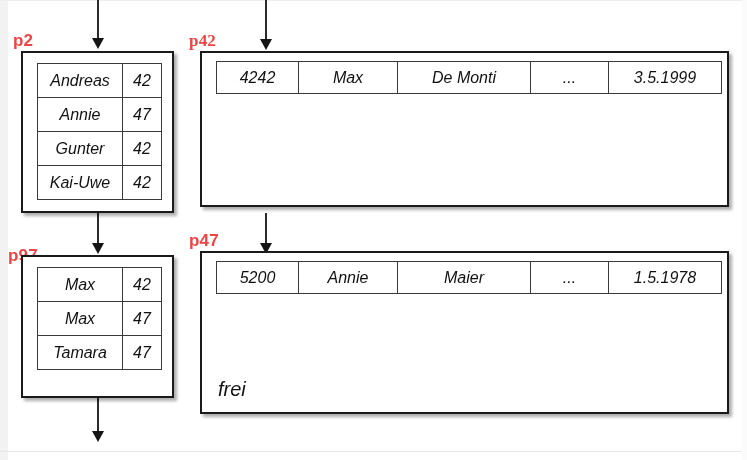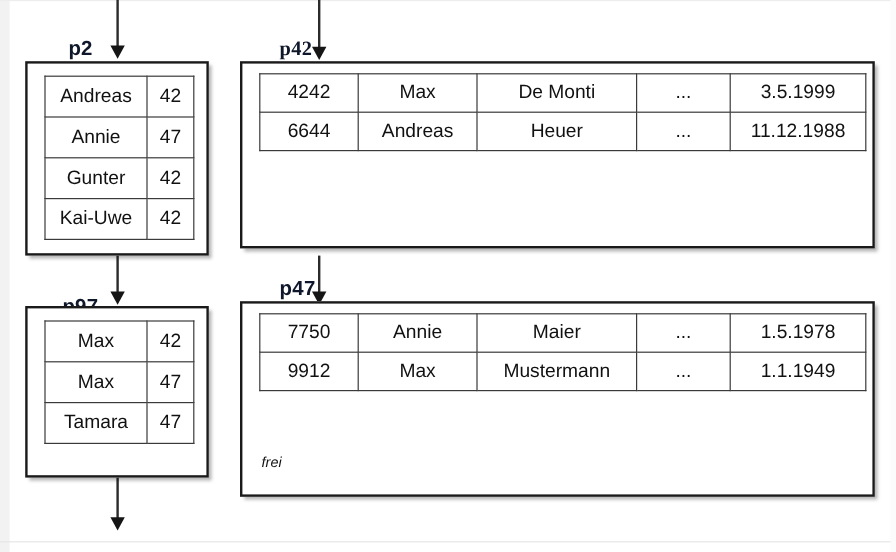--- a/index.html
+++ b/index.html
@@ -46,50 +46,50 @@
     position: absolute;
     box-sizing: border-box;
     background: #ffffff;
     border: 2px solid #1a1a1a;
     box-shadow: 3px 3px 3px rgba(0,0,0,0.32);
   }
   .block-label {
     position: absolute;
     font-size: 17px;
     font-weight: 600;
-    color: #0f172a;
+    color: #ef4444;
     letter-spacing: 0.2px;
     white-space: nowrap;
-    margin-left: 44px;
   }
 
   
   table.grid {
     position: absolute;
     border-collapse: collapse;
     table-layout: fixed;
     background: #ffffff;
+    font-style: italic;
   }
   table.grid td {
     border: 1px solid #3a3a3a;
     text-align: center;
     vertical-align: middle;
     font-size: 16px;
     color: #111111;
     padding: 0;
     height: 31px;
     white-space: nowrap;
   }
   table.grid.small td {
     font-size: 16px;
     height: 33px;
   }
   .free-note {
     position: absolute;
-    font-size: 12px;
+    font-size: 20px;
     font-style: italic;
     color: #111111;
   }
 
   
   .arrow {
     position: absolute;
   }
   .arrow .shaft {
     position: absolute;
@@ -171,27 +171,20 @@
   <div class="block" style="left:200px; top:51px; width:529px; height:156px;">
     <table class="grid" style="left:14px; top:8px; width:500px;">
       <tbody>
         <tr>
           <td style="width:81px;">4242</td>
           <td style="width:98px;">Max</td>
           <td style="width:132px;">De Monti</td>
           <td style="width:77px;">...</td>
           <td style="width:112px;">3.5.1999</td>
         </tr>
-        <tr>
-          <td>6644</td>
-          <td>Andreas</td>
-          <td>Heuer</td>
-          <td>...</td>
-          <td>11.12.1988</td>
-        </tr>
       </tbody>
     </table>
   </div>
 
   <div class="block-label" style="left:8px; top:246px;text-align:center;">p97</div>
   <div class="block" style="left:21px; top:255px; width:153px; height:143px;">
     <table class="grid small" style="left:14px; top:10px; width:122px;">
       <tbody>
         <tr>
           <td style="width:84px;">Max</td>
@@ -207,31 +200,24 @@
         </tr>
       </tbody>
     </table>
   </div>
 
   <div class="block-label" style="left:189px; top:231px;">p47</div>
   <div class="block" style="left:200px; top:251px; width:529px; height:163px;">
     <table class="grid" style="left:14px; top:8px; width:500px;">
       <tbody>
         <tr>
-          <td style="width:81px;">7750</td>
+          <td style="width:81px;">5200</td>
           <td style="width:98px;">Annie</td>
           <td style="width:132px;">Maier</td>
           <td style="width:77px;">...</td>
           <td style="width:112px;margin-top:48px;">1.5.1978</td>
         </tr>
-        <tr>
-          <td>9912</td>
-          <td>Max</td>
-          <td>Mustermann</td>
-          <td>...</td>
-          <td>1.1.1949</td>
-        </tr>
       </tbody>
     </table>
     <div class="free-note" style="left:16px; top:125px;">frei</div>
   </div>
 
 </div>
 
 </body></html>

